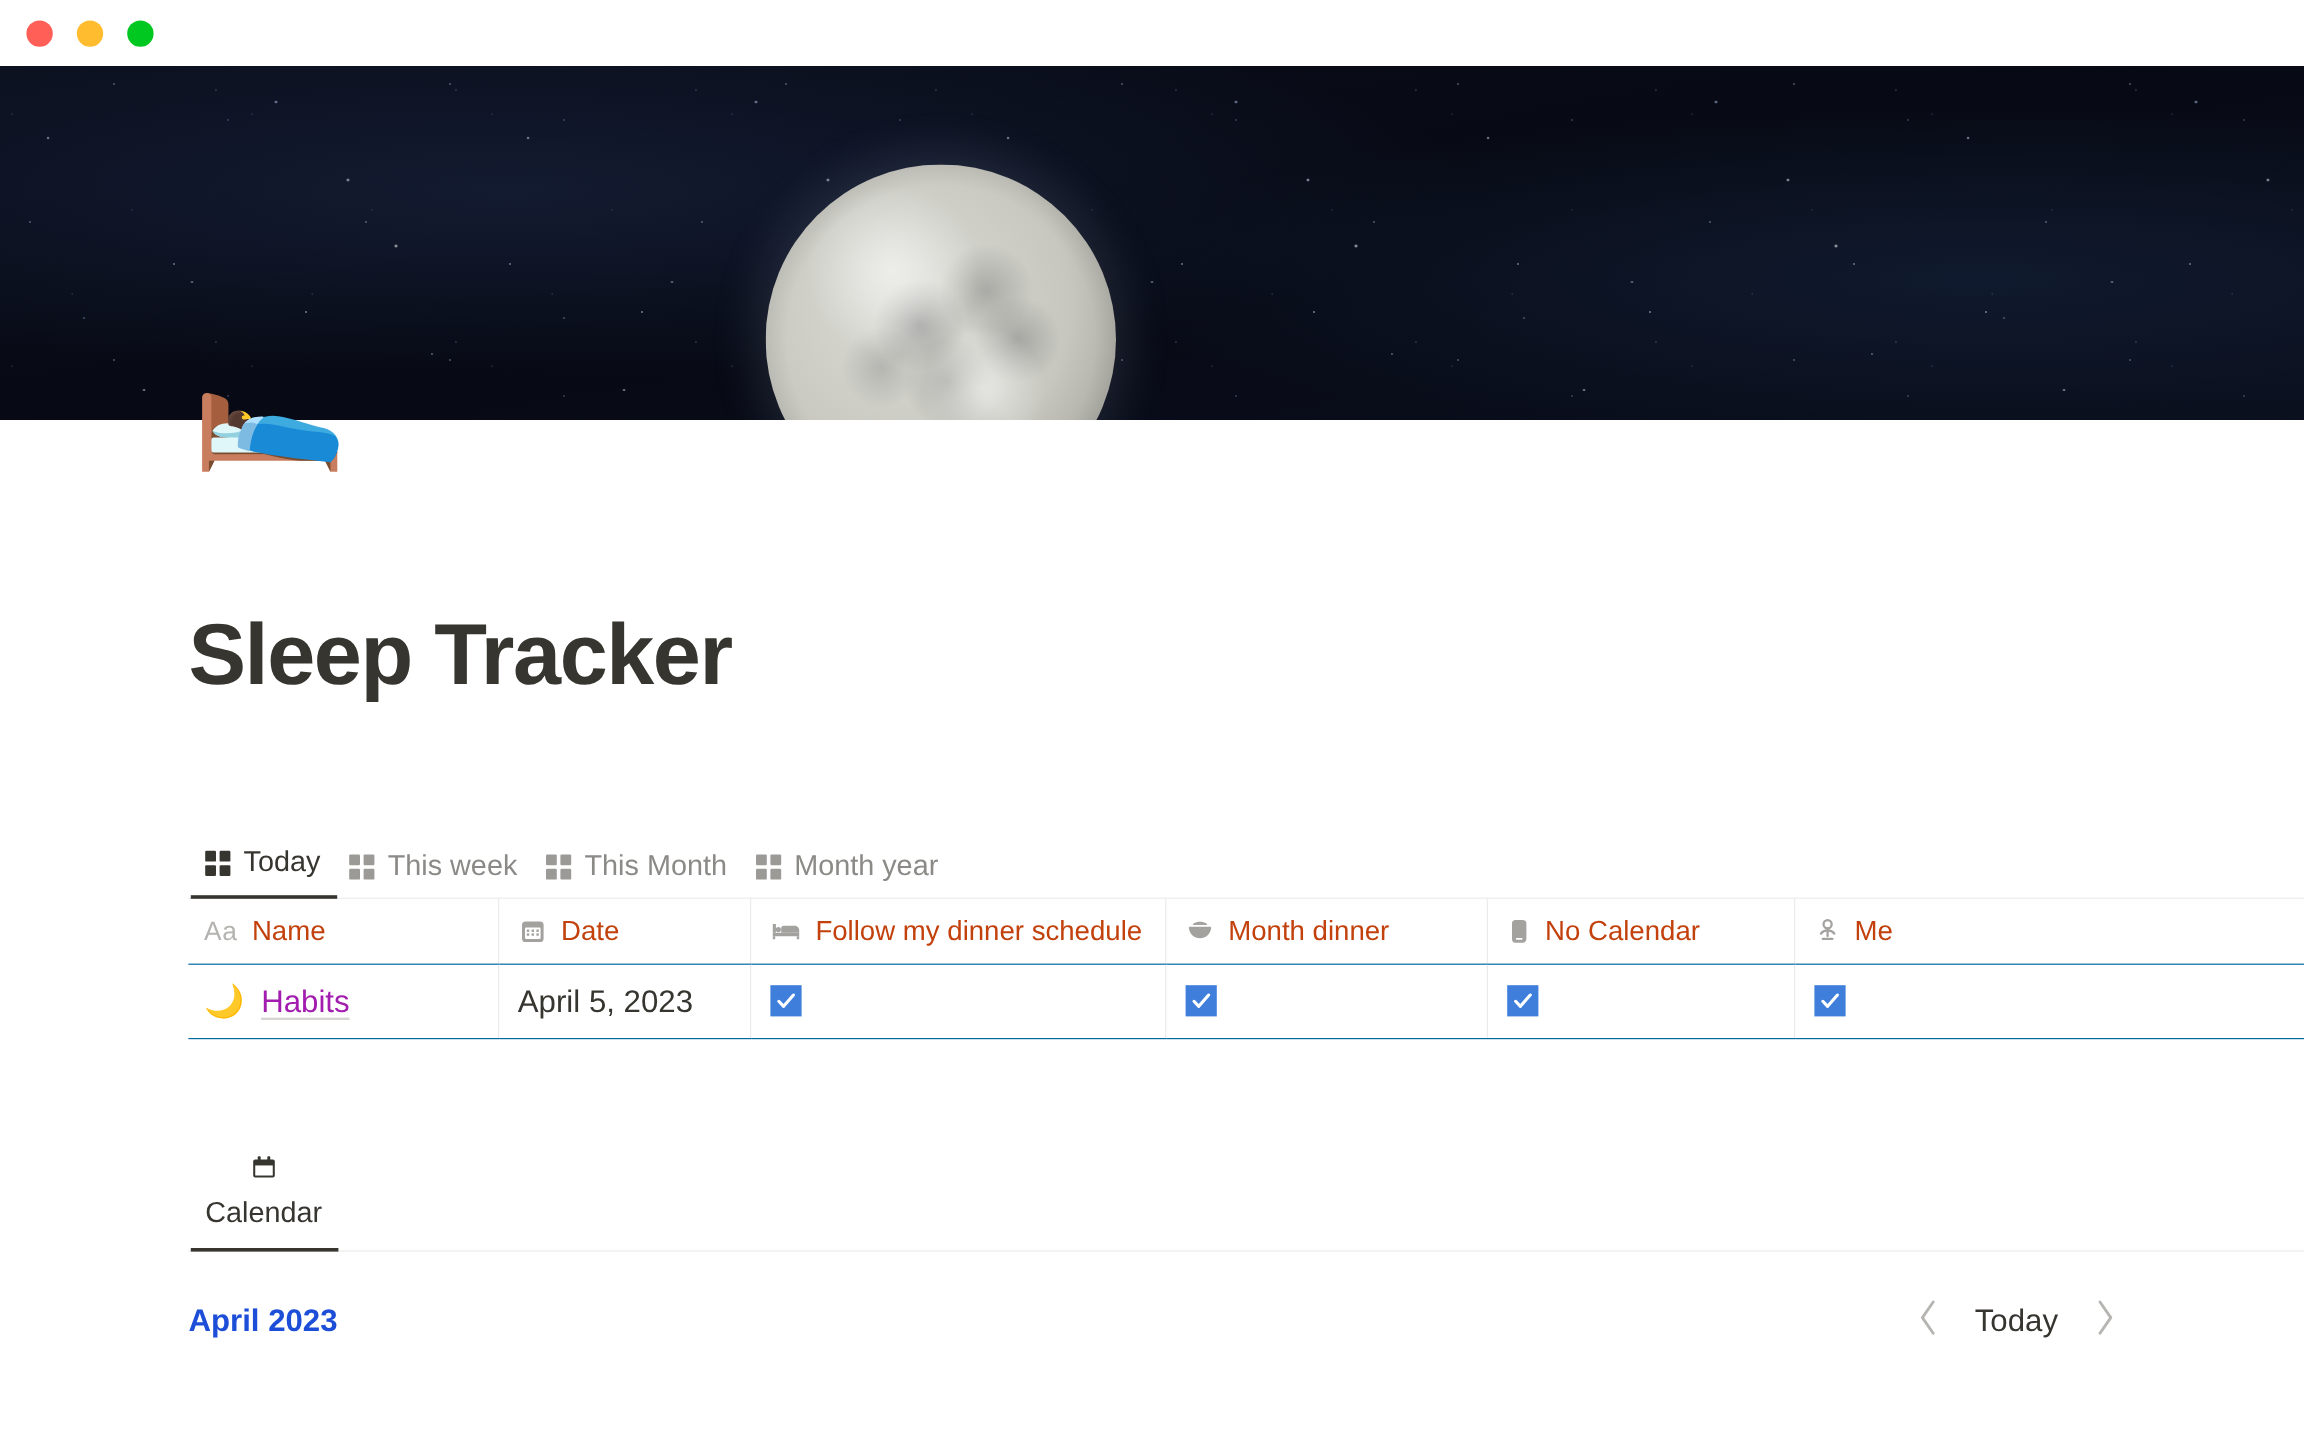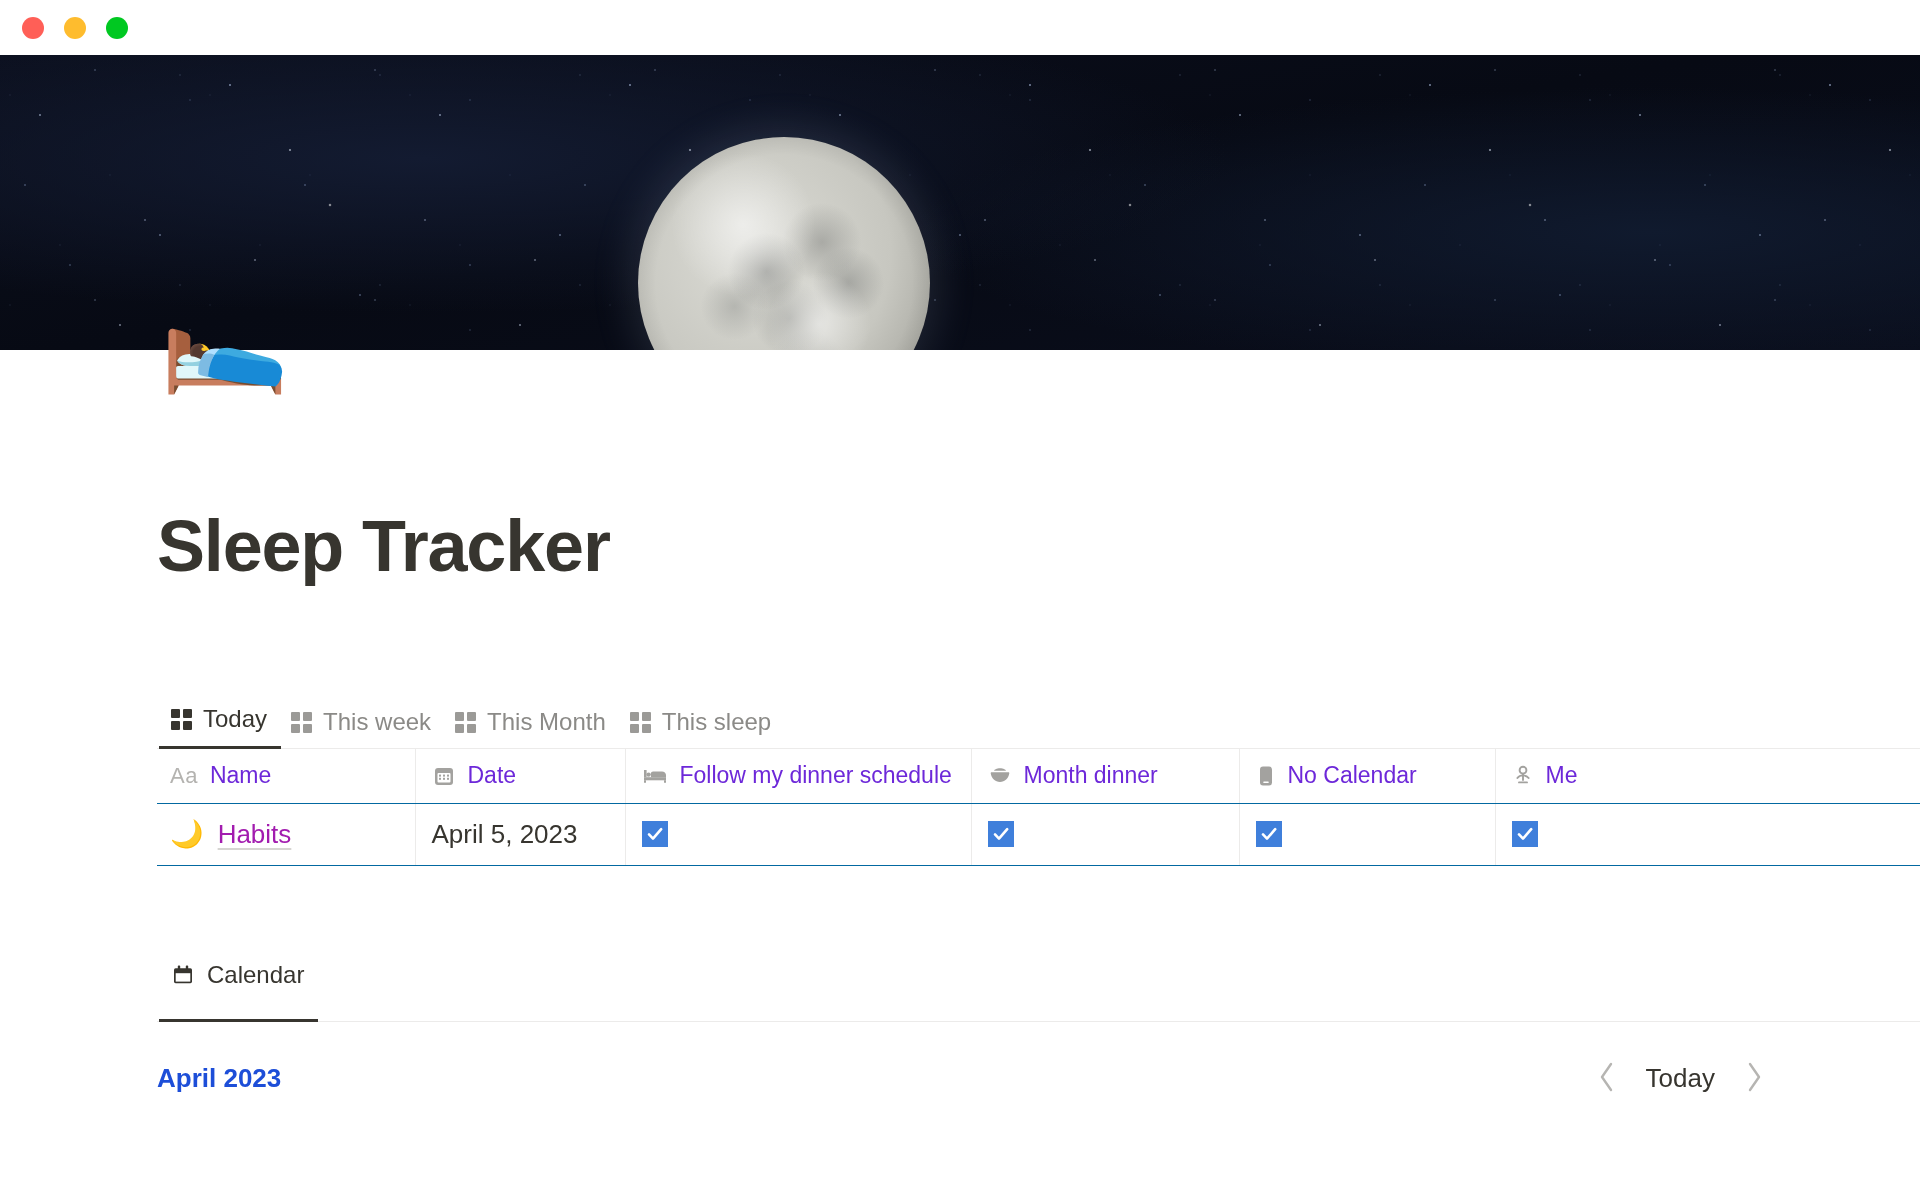--- a/index.html
+++ b/index.html
@@ -181,21 +181,21 @@
     border-right: 1px solid #ecebea;
     padding: 0 16px;
     vertical-align: middle;
     font-weight: normal;
   }
   table.db th { height: 54px; }
   table.db td { height: 62px; }
   table.db th:first-child, table.db td:first-child { padding-left: 13px; }
 
   .th-inner { display: flex; align-items: center; gap: 12px; }
-  .th-label { font-size: 23px; color: #6d28d9; white-space: nowrap; }
+  .th-label { font-size: 23px; color: #c2410c; white-space: nowrap; }
   .aa { font-size: 22px; color: #b4b3b0; letter-spacing: .5px; }
 
   
   .ico { flex: none; display: inline-block; }
   .ico svg { display: block; }
 
   .cell-name {
     display: flex; align-items: center; gap: 14px;
   }
   .moon-emoji { font-size: 27px; line-height: 1; }
@@ -221,25 +221,25 @@
   
   .cal-tabs {
     display: flex;
     align-items: flex-end;
     margin-top: 88px;
     border-bottom: 1px solid #ecebea;
     padding-left: 2px;
   }
   .cal-tab {
     display: flex; align-items: center; gap: 12px;
-    padding: 6px 14px 30px 12px;
+    padding: 6px 14px 15px 12px;
     font-size: 24px;
     color: #37352f;
     cursor: pointer;
-    position: relative; top: 1px;
+    position: relative; top: 1px; flex-direction: column;
   }
   .cal-tab.active { border-bottom: 3px solid #37352f; }
 
   .cal-header {
     display: flex;
     align-items: center;
     justify-content: space-between;
     margin-top: 38px;
     padding-right: 160px;
   }
@@ -307,21 +307,21 @@
         <span>This Month</span>
       </div>
 
       <div class="view-tab">
         <span class="grid-ico">
             <i></i>
             <i></i>
             <i></i>
             <i></i>
           </span>
-        <span>This sleep</span>
+        <span>Month year</span>
       </div>
 
     </div>
 
     <table class="db">
       <colgroup>
         <col style="width:258px">
         <col style="width:210px">
         <col style="width:346px">
         <col style="width:268px">

